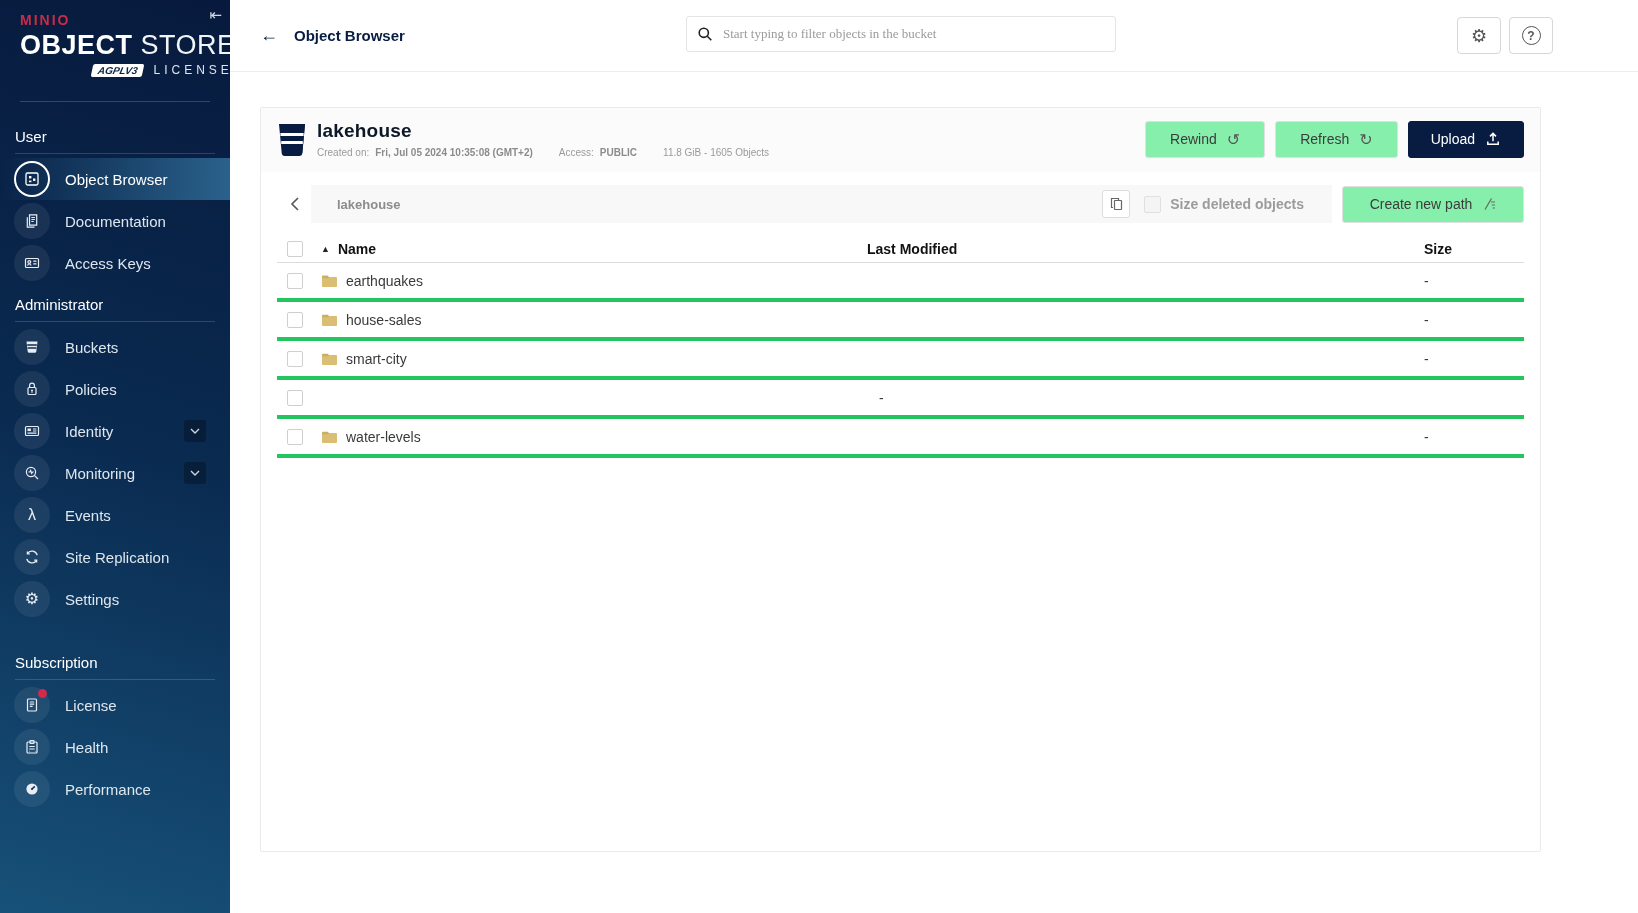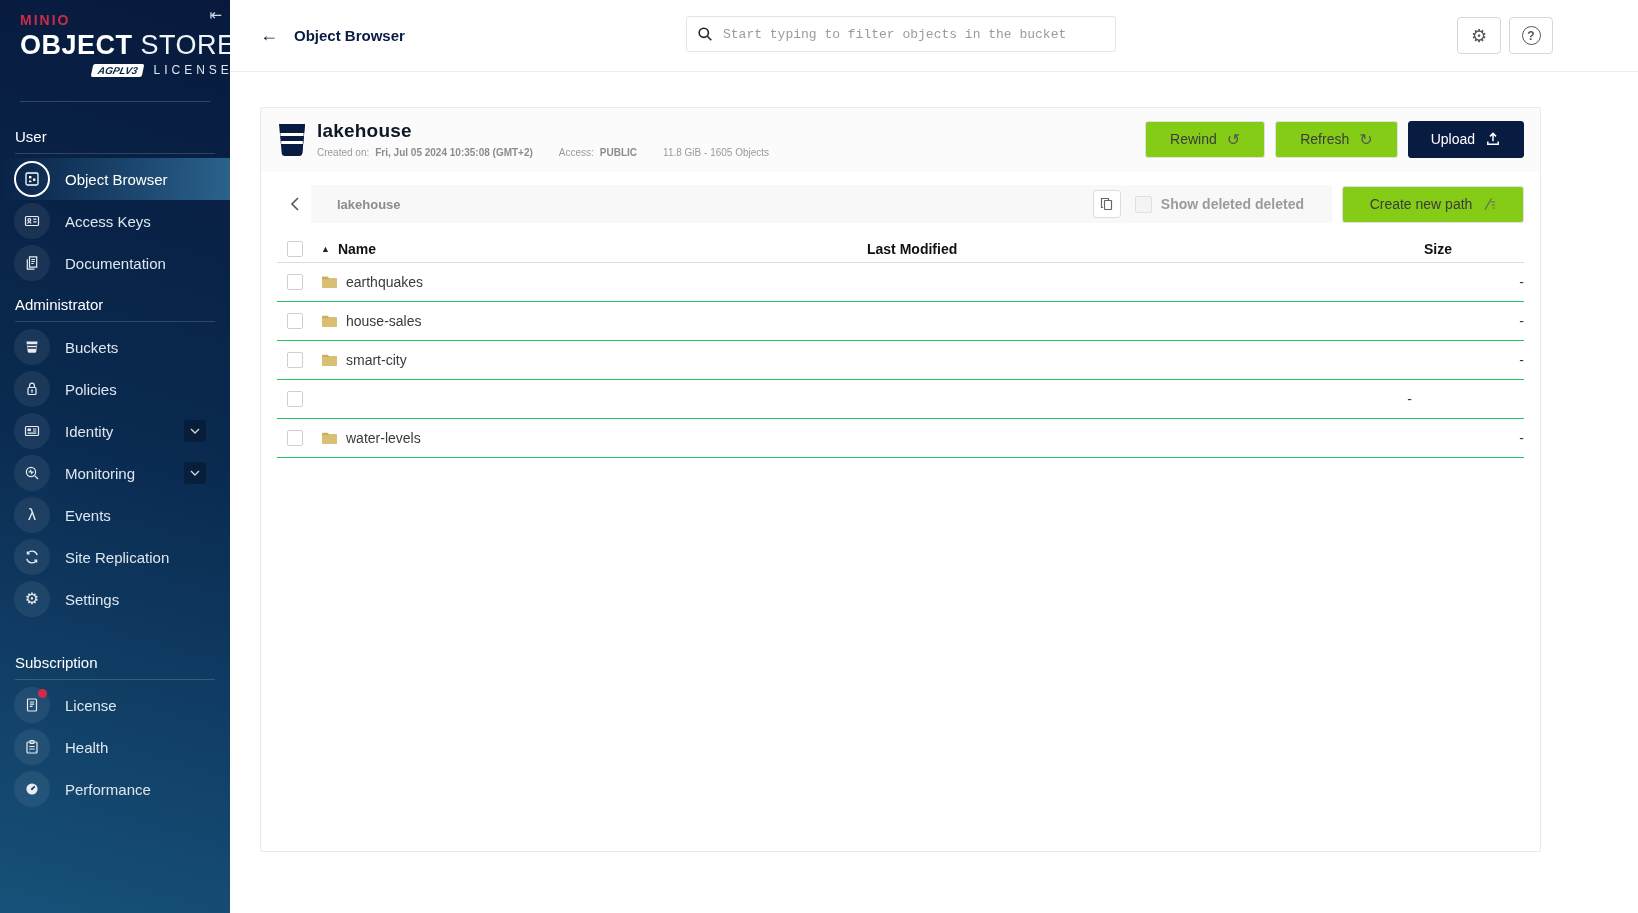--- a/index.html
+++ b/index.html
@@ -40,21 +40,21 @@
 
   
   .main { flex:1; position:relative; background:#fff; }
   .topbar { height:72px; border-bottom:1px solid #ededed; display:flex; align-items:center; position:relative; }
   .back-arrow { margin-left:30px; font-size:18px; color:#081C42; cursor:pointer; }
   .page-title { margin-left:16px; font-size:15px; font-weight:bold; color:#081C42; }
   .search-wrap { position:absolute; left:456px; top:16px; width:430px; height:36px; border:1px solid #e4e4e4;
     border-radius:3px; background:#fff; display:flex; align-items:center; padding:0 10px; }
   .search-wrap svg { flex:0 0 16px; }
   .search-input { border:none; outline:none; flex:1; margin-left:10px; font-size:13px; color:#444;
-    font-family:Liberation Mono, monospace; background:transparent; }
+    font-family:Liberation Serif, serif; background:transparent; }
   .search-input::placeholder { color:#9b9b9b; }
   .iconbar { position:absolute; right:85px; top:17px; display:flex; gap:8px; }
   .icon-btn { width:44px; height:37px; border:1px solid #d7d7d7; border-radius:4px; background:#fff;
     display:flex; align-items:center; justify-content:center; color:#565656; cursor:pointer; font-size:18px; }
   .help-circle { width:19px; height:19px; border:1.5px solid #565656; border-radius:50%; display:flex;
     align-items:center; justify-content:center; font-size:12px; font-weight:bold; color:#565656; }
 
   .panel { position:absolute; left:30px; top:107px; width:1281px; height:745px;
     border:1px solid #eaeaea; border-radius:2px; background:#fff; }
 
@@ -62,21 +62,21 @@
   .bucket-header { display:flex; align-items:center; justify-content:space-between;
     background:#fbfbfb; padding:12px 16px 14px 16px; }
   .bucket-left { display:flex; align-items:center; }
   .bucket-icon { margin-right:10px; margin-top:2px; }
   .bucket-name { font-size:19px; font-weight:bold; color:#0c1826; letter-spacing:.2px; }
   .bucket-meta { display:flex; align-items:center; gap:6px; margin-top:5px; font-size:10px; color:#9a9a9a; }
   .meta-strong { font-weight:bold; color:#8c8c8c; }
   .meta-gap { width:14px; }
   .bucket-actions { display:flex; gap:10px; align-items:center; }
   .btn { height:37px; display:flex; align-items:center; justify-content:center; gap:10px; border-radius:3px;
-    border:1px solid #e0e0e0; background:#84cc16; color:#3c3c3c; font-size:14px; padding:0 24px; cursor:pointer;
+    border:1px solid #e0e0e0; background:#86efac; color:#3c3c3c; font-size:14px; padding:0 24px; cursor:pointer;
     font-family:"Liberation Sans", sans-serif; }
   .btn .btn-icon { font-size:16px; color:#565656; }
   .btn.primary { background:#081C42; border-color:#081C42; color:#fff; padding:0 22px; }
   .btn.primary .btn-icon { color:#fff; }
 
   
   .path-row { display:flex; align-items:center; margin:13px 16px 0 16px; gap:10px; }
   .path-left { flex:1; display:flex; align-items:stretch; height:38px; }
   .path-back { width:34px; display:flex; align-items:center; justify-content:center; background:#fff; cursor:pointer; }
   .path-bar { flex:1; background:#f8f8f8; display:flex; align-items:center; padding:0 10px 0 26px; }
@@ -89,21 +89,21 @@
   .create-path-btn { width:182px; }
 
   
   .table { margin:12px 16px 0 16px; }
   .t-grid { display:grid; grid-template-columns:44px 546px 1fr 112px; align-items:center; }
   .t-head { height:28px; border-bottom:1px solid #dcdcdc; }
   .t-head .col { font-size:14px; font-weight:bold; color:#111; }
   .cb-small { width:16px; height:16px; border:1px solid #cfcfcf; border-radius:2px; background:#fff; margin-left:10px; }
   .name-head { display:flex; align-items:center; gap:8px; cursor:pointer; }
   .sort-arrow { font-size:9px; color:#222; }
-  .t-row { height:39px; border-bottom:1px solid #22c55e; cursor:pointer;text-align:right; }
+  .t-row { height:39px; border-bottom:4px solid #22c55e; cursor:pointer; }
   .row-name { display:flex; align-items:center; gap:8px; font-size:14px; color:#3a3a3a; }
   .size-cell { font-size:14px; color:#3a3a3a; padding-left:12px; }
   .col-size-pad { padding-left:12px; }
 </style>
 </head>
 <body>
 
 <div class="app">
 
   <aside class="sidebar">
@@ -135,38 +135,38 @@
             <rect x="9" y="7.5" width="2.4" height="2.4" fill="currentColor" stroke="none"></rect>
             <rect x="5" y="9.6" width="2.4" height="1.6" fill="currentColor" stroke="none"></rect>
           </svg>
         </span>
         <span class="item-label">Object Browser</span>
       </div>
 
       <div class="nav-item">
         <span class="icon-circle">
           <svg width="16" height="16" viewBox="0 0 16 16" fill="none" stroke="currentColor" stroke-width="1.2">
+            <path d="M5.5 1.8h7.2v10.4H5.5z"></path>
+            <path d="M3.3 4.2v10h7.2"></path>
+            <path d="M7.3 4.5h3.6M7.3 6.5h3.6M7.3 8.5h2.4"></path>
+          </svg>
+        </span>
+        <span class="item-label">Documentation</span>
+      </div>
+
+      <div class="nav-item">
+        <span class="icon-circle">
+          <svg width="16" height="16" viewBox="0 0 16 16" fill="none" stroke="currentColor" stroke-width="1.2">
             <rect x="1.5" y="3.5" width="13" height="9" rx="1"></rect>
             <circle cx="5.3" cy="7" r="1.4"></circle>
             <path d="M3.5 10.5c.4-1 .9-1.5 1.8-1.5s1.4.5 1.8 1.5"></path>
             <path d="M9.3 6.2h3.2M9.3 8.8h3.2"></path>
           </svg>
         </span>
         <span class="item-label">Access Keys</span>
-      </div>
-
-      <div class="nav-item">
-        <span class="icon-circle">
-          <svg width="16" height="16" viewBox="0 0 16 16" fill="none" stroke="currentColor" stroke-width="1.2">
-            <path d="M5.5 1.8h7.2v10.4H5.5z"></path>
-            <path d="M3.3 4.2v10h7.2"></path>
-            <path d="M7.3 4.5h3.6M7.3 6.5h3.6M7.3 8.5h2.4"></path>
-          </svg>
-        </span>
-        <span class="item-label">Documentation</span>
       </div>
 
       <div class="section-label">Administrator</div>
       <div class="section-divider"></div>
 
       <div class="nav-item">
         <span class="icon-circle">
           <svg width="16" height="16" viewBox="0 0 16 16" fill="none" stroke="currentColor" stroke-width="1.2">
             <path d="M2.5 2.5h11l-1.2 10a1.5 1.5 0 0 1-1.5 1.3H5.2a1.5 1.5 0 0 1-1.5-1.3z" fill="currentColor" stroke="none"></path>
             <path d="M3.2 6h9.6M3.6 9h8.8" stroke="#0d2b50" stroke-width="1.6"></path>
@@ -367,21 +367,21 @@
           <div class="path-bar">
             <span class="path-text">lakehouse</span>
             <span class="copy-btn">
               <svg width="13" height="14" viewBox="0 0 13 14" fill="none" stroke="#666" stroke-width="1.2">
                 <rect x="4.5" y="3.5" width="7" height="9" rx="0.5"></rect>
                 <path d="M3 10.5H1.5v-9h7V3"></path>
               </svg>
             </span>
             <span class="deleted-toggle">
               <span class="checkbox"></span>
-              <span class="deleted-label">Show deleted deleted</span>
+              <span class="deleted-label">Size deleted objects</span>
             </span>
           </div>
         </div>
         <button class="btn create-path-btn">
           <span>Create new path</span>
           <svg class="btn-icon" width="14" height="14" viewBox="0 0 14 14" fill="none" stroke="#666" stroke-width="1.2">
             <path d="M9.5 1.5L3 12.5"></path>
               <path d="M9 5h4M9.8 8h3.2M10.6 11h2.4"></path>
           </svg>
         </button>

